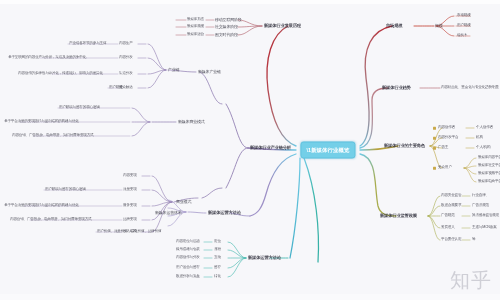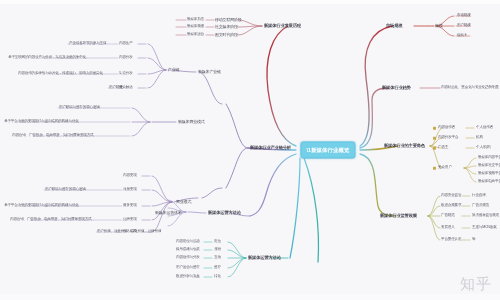--- a/index.html
+++ b/index.html
@@ -43,21 +43,21 @@
 
   .swatch{
     position:absolute;
     width:2.6px;height:2.6px;border-radius:.5px;
     transform:translateY(-50%);
     filter:blur(.2px);
   }
 
   .watermark{
     position:absolute;right:8px;bottom:6px;
-    font-size:15px;color:#cfcfd6;
+    font-size:20px;color:#cfcfd6;
     font-family:"DejaVu Serif","Liberation Serif",serif;
     filter:blur(.4px);
     letter-spacing:1px;
   }
   .topbar{position:absolute;left:0;top:0;width:500px;height:4px;background:#ffffff;opacity:.75;}
   .botbar{position:absolute;left:0;bottom:0;width:500px;height:6px;background:#fafafc;}
 </style>
 </head>
 <body>
 

